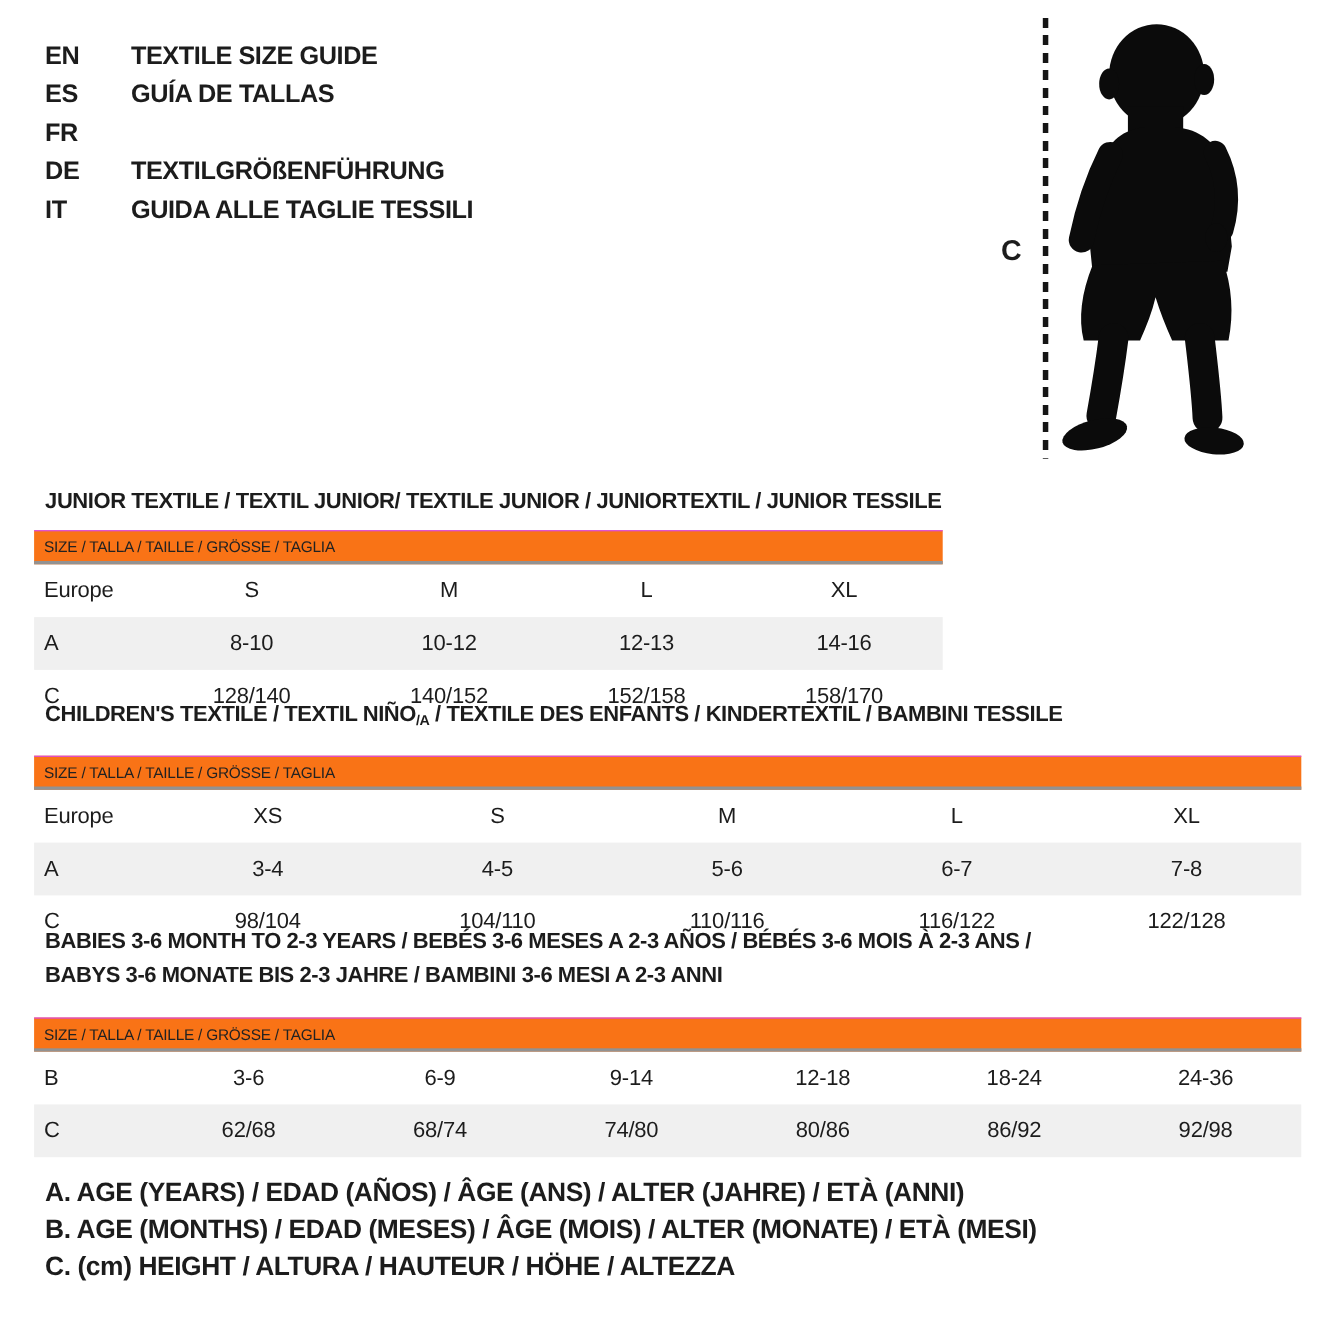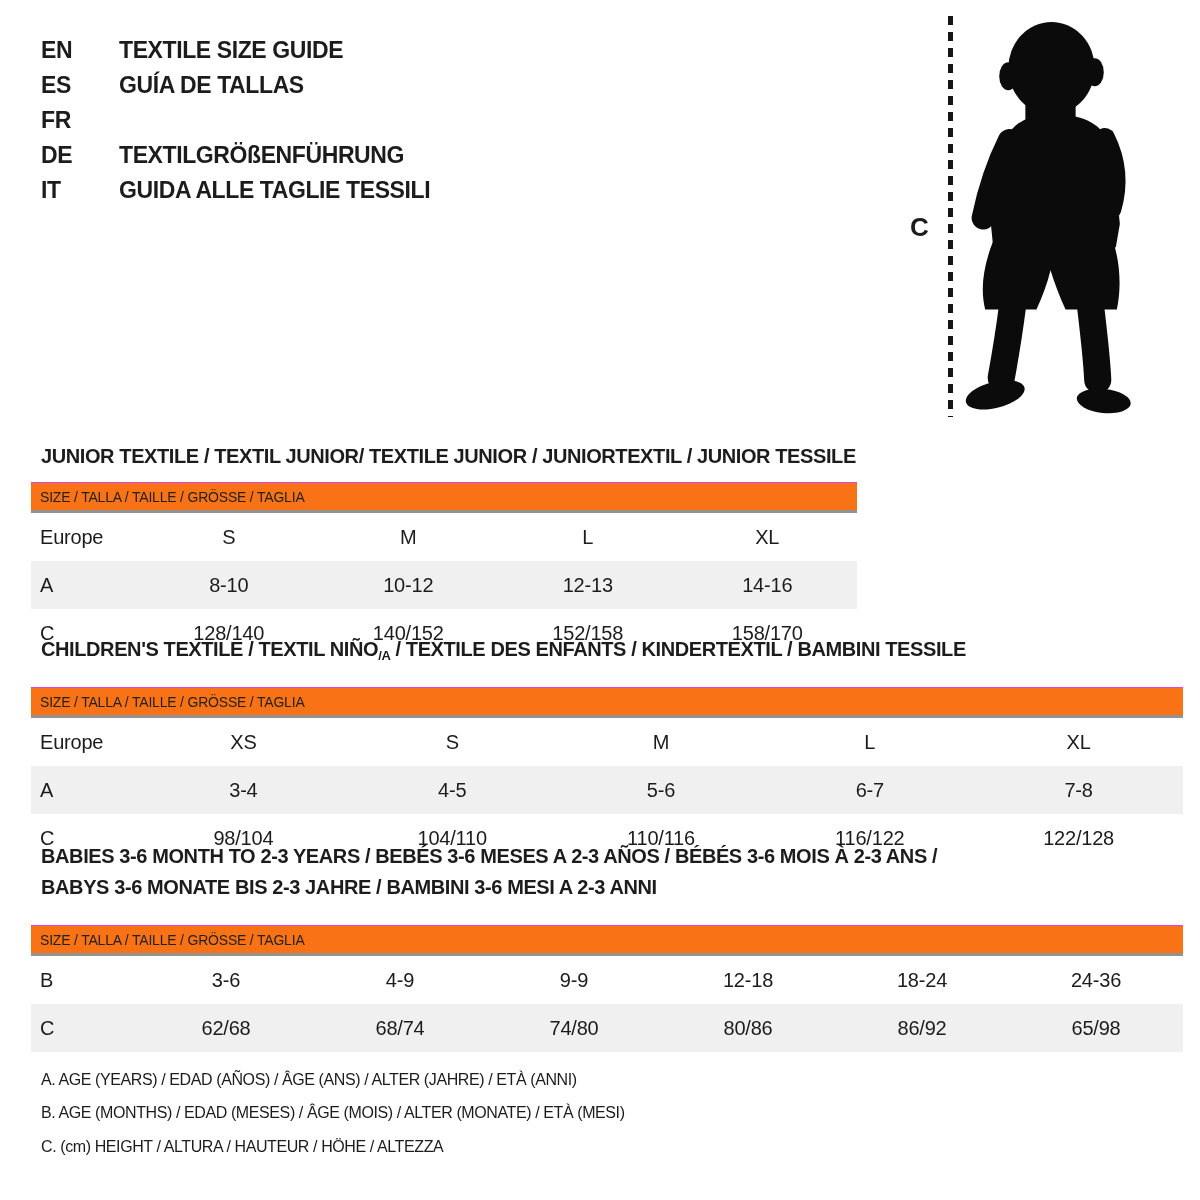--- a/index.html
+++ b/index.html
@@ -28,21 +28,21 @@
     display:flex;align-items:center;padding-left:9px;font-size:14px;color:#222;
   }
   .trow{display:flex;align-items:center;height:48px;}
   .trow .lbl{width:108px;padding-left:9px;box-sizing:border-box;}
   .trow .val{flex:1;text-align:center;}
   .shaded{background:#f0f0f0;}
   .w-junior{width:826px;top:482px;}
   .w-children{width:1152px;top:687px;}
   .w-babies{width:1152px;top:925px;}
   
-  .legend-line{position:absolute;left:41px;font-weight:400;font-size:16px;letter-spacing:-0.4px;white-space:nowrap;}
+  .legend-line{position:absolute;left:41px;font-weight:700;font-size:24px;letter-spacing:-0.4px;white-space:nowrap;}
 </style>
 </head>
 <body>
 
 <div class="page">
 
   <div class="lang-block">
     <div class="lang-row">
       <span class="code">EN</span>
       <span class="title">TEXTILE SIZE GUIDE</span>
@@ -147,34 +147,34 @@
 
   <div class="sec-head" style="top:845px;">BABIES 3-6 MONTH TO 2-3 YEARS / BEBÉS 3-6 MESES A 2-3 AÑOS / BÉBÉS 3-6 MOIS À 2-3 ANS /</div>
   <div class="sec-head" style="top:876px;">BABYS 3-6 MONATE BIS 2-3 JAHRE / BAMBINI 3-6 MESI A 2-3 ANNI</div>
   <div class="size-table w-babies">
     <div class="bar">
       <span>SIZE / TALLA / TAILLE / GRÖSSE / TAGLIA</span>
     </div>
     <div class="trow">
       <span class="lbl">B</span>
       <span class="val">3-6</span>
-      <span class="val">4-9</span>
-      <span class="val">9-9</span>
+      <span class="val">6-9</span>
+      <span class="val">9-14</span>
       <span class="val">12-18</span>
       <span class="val">18-24</span>
       <span class="val">24-36</span>
     </div>
     <div class="trow shaded">
       <span class="lbl">C</span>
       <span class="val">62/68</span>
       <span class="val">68/74</span>
       <span class="val">74/80</span>
       <span class="val">80/86</span>
       <span class="val">86/92</span>
-      <span class="val">65/98</span>
+      <span class="val">92/98</span>
     </div>
   </div>
 
   <div class="legend-line" style="top:1071px;">A. AGE (YEARS) / EDAD (AÑOS) / ÂGE (ANS) / ALTER (JAHRE) / ETÀ (ANNI)</div>
   <div class="legend-line" style="top:1104px;">B. AGE (MONTHS) / EDAD (MESES) / ÂGE (MOIS) / ALTER (MONATE) / ETÀ (MESI)</div>
   <div class="legend-line" style="top:1138px;text-align:right;">C. (cm) HEIGHT / ALTURA / HAUTEUR / HÖHE / ALTEZZA</div>
 
 </div>
 
 </body></html>

